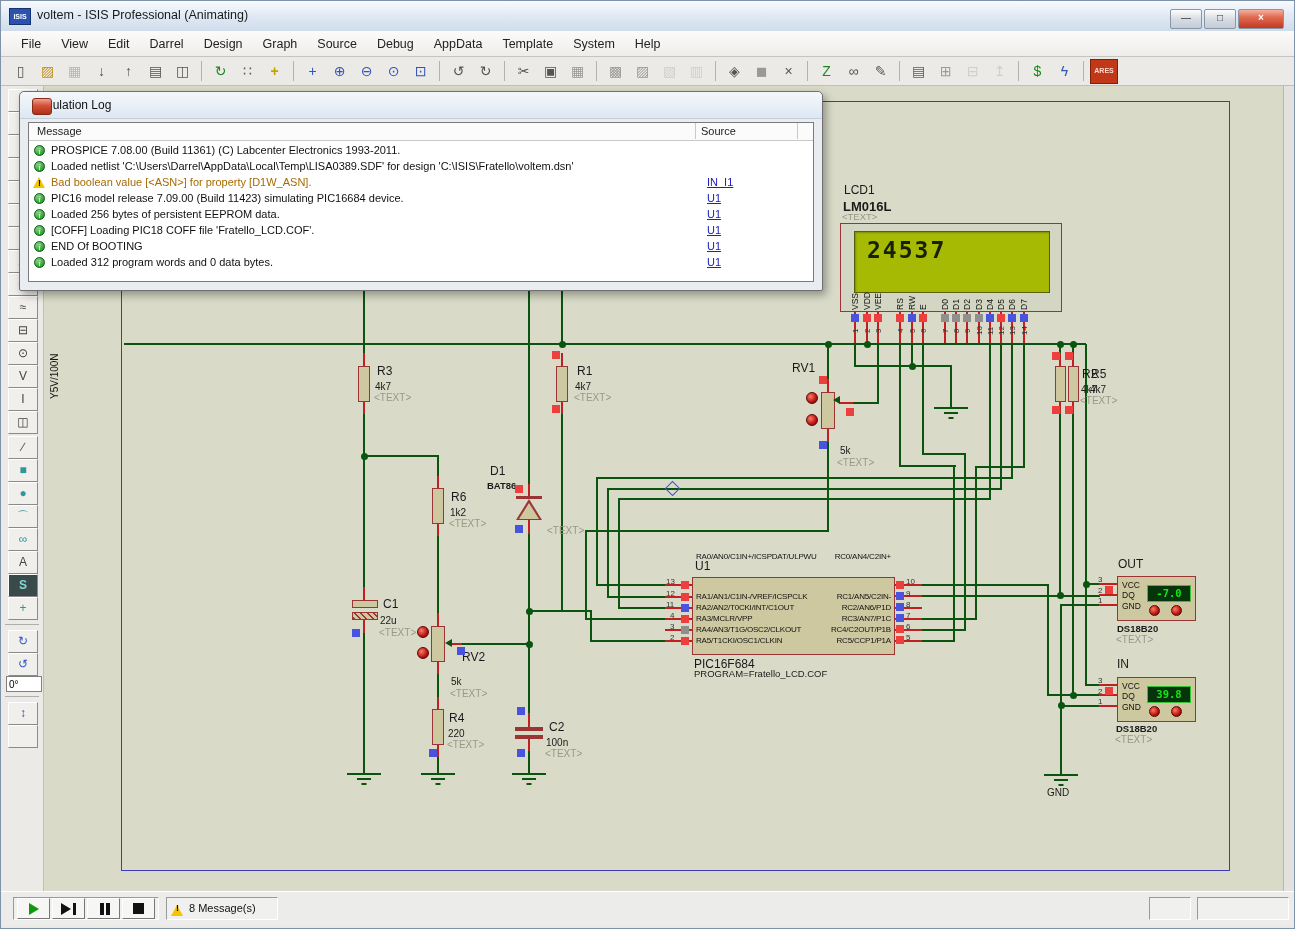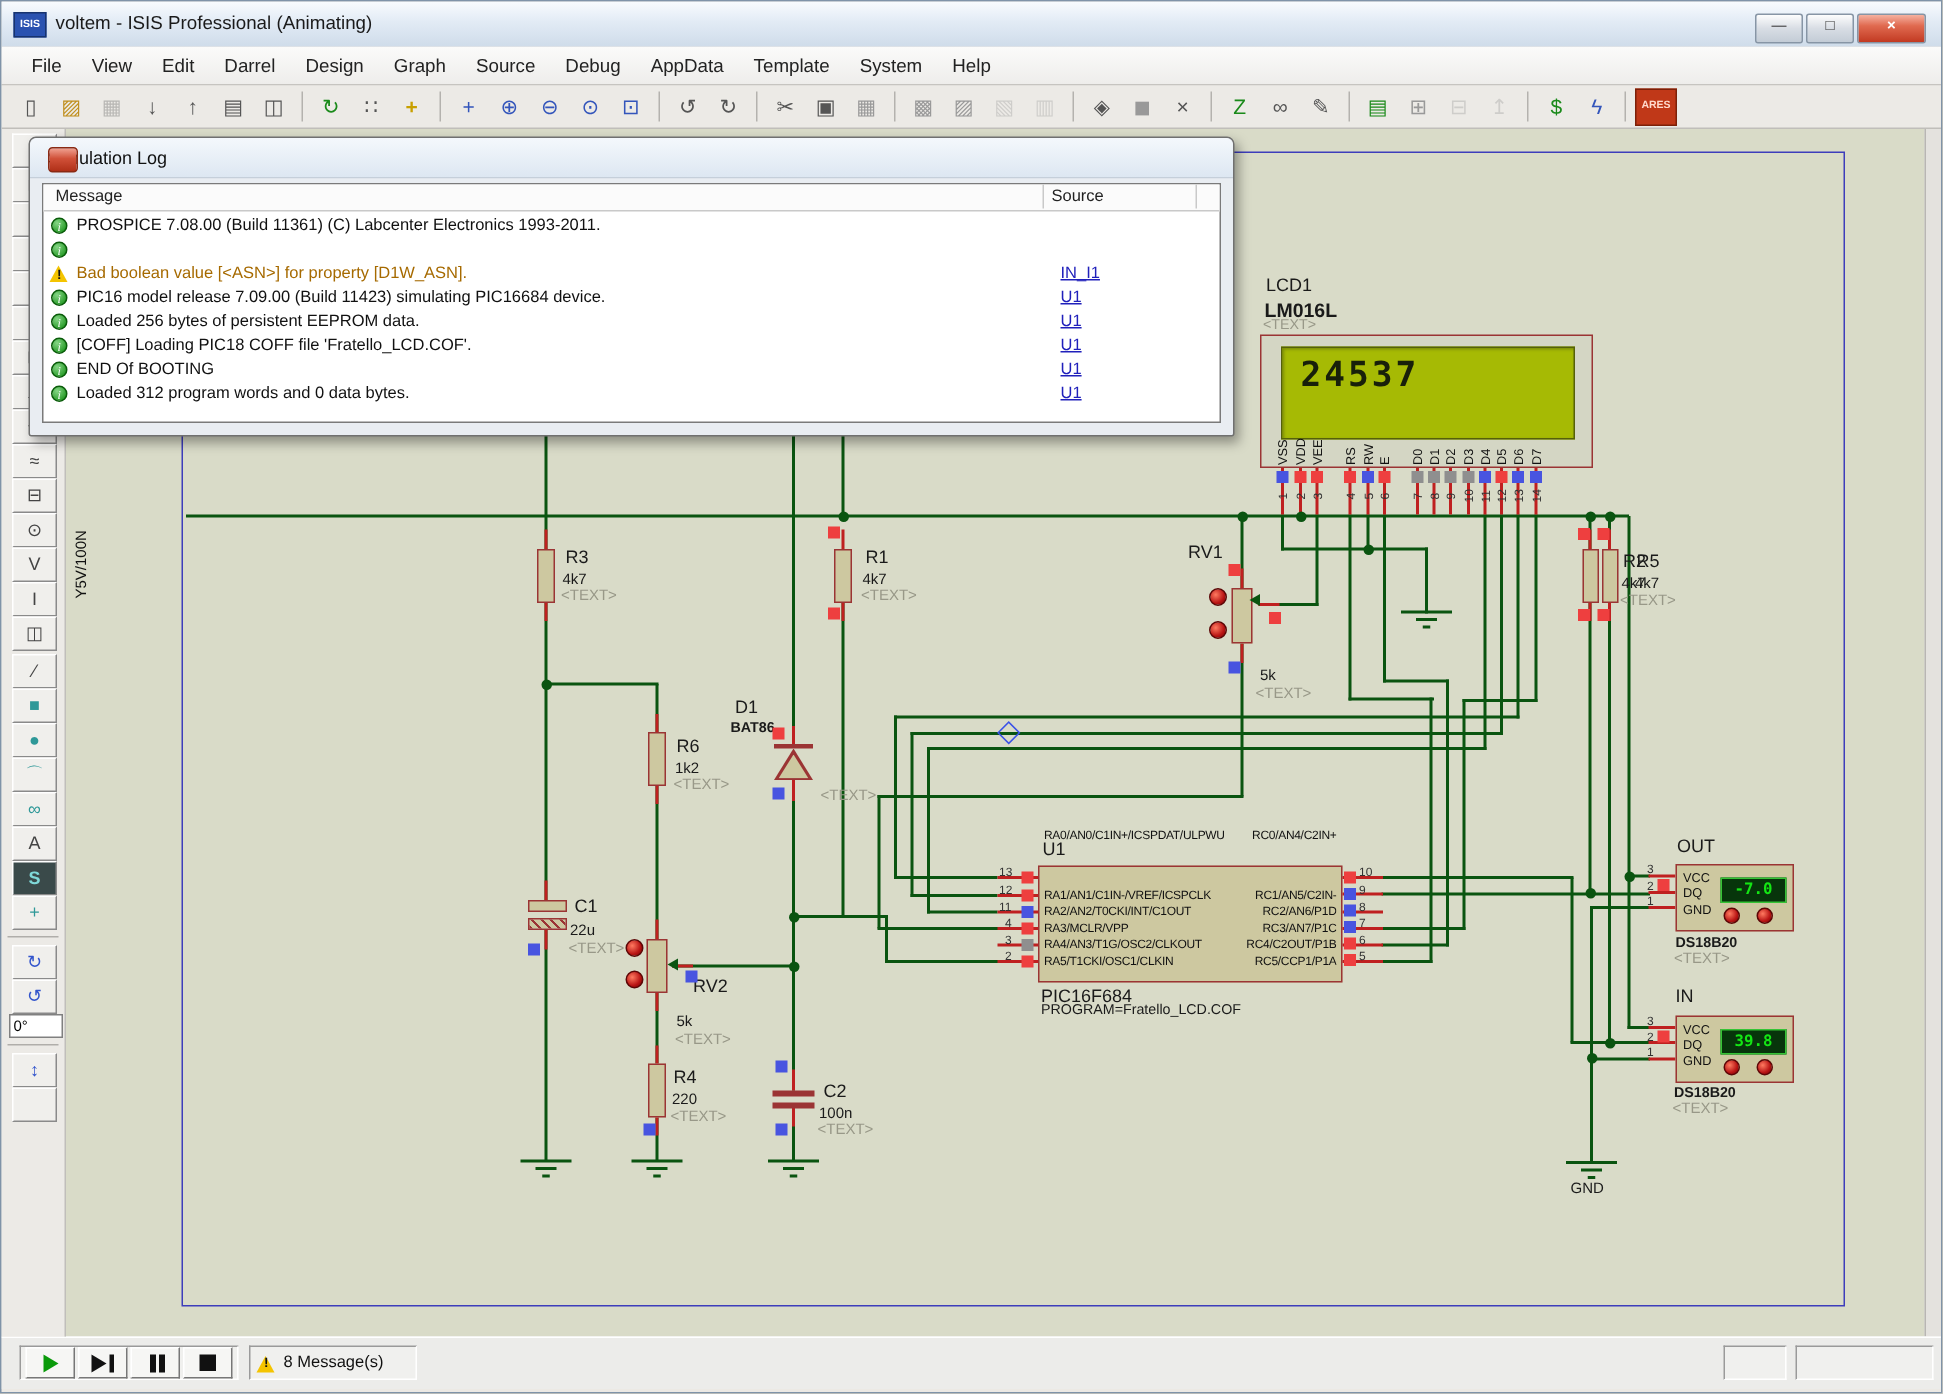--- a/index.html
+++ b/index.html
@@ -600,20 +600,21 @@
         <span class="h2">Source</span>
         <i class="v1"></i>
           <i class="v2"></i>
       </div>
       <div class="lrow" style="top:20px">
           <span class="info">i</span>
           <span class="msg">PROSPICE 7.08.00 (Build 11361) (C) Labcenter Electronics 1993-2011.</span>
         </div>
       <div class="lrow" style="top:36px">
           <span class="info">i</span>
+          <span class="msg">Loaded netlist 'C:\Users\Darrel\AppData\Local\Temp\LISA0389.SDF' for design 'C:\ISIS\Fratello\voltem.dsn'</span>
         </div>
       <div class="lrow warn" style="top:52px">
           <span class="wwrap"><i class="wtri"></i><b class="wex">!</b></span>
           <span class="msg">Bad boolean value [&lt;ASN&gt;] for property [D1W_ASN].</span>
           <a class="src">IN_I1</a>
         </div>
       <div class="lrow" style="top:68px">
           <span class="info">i</span>
           <span class="msg">PIC16 model release 7.09.00 (Build 11423) simulating PIC16684 device.</span>
           <a class="src">U1</a>

